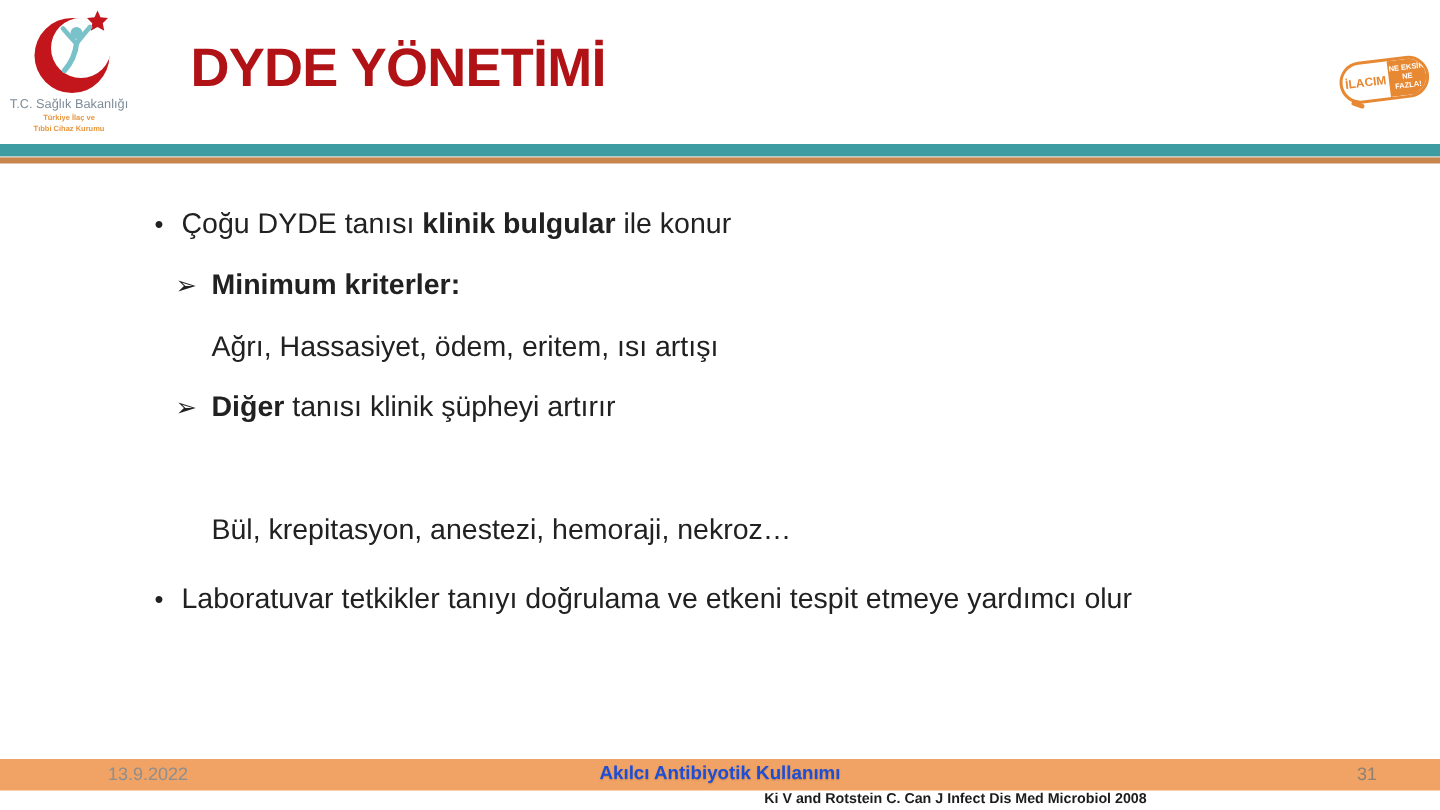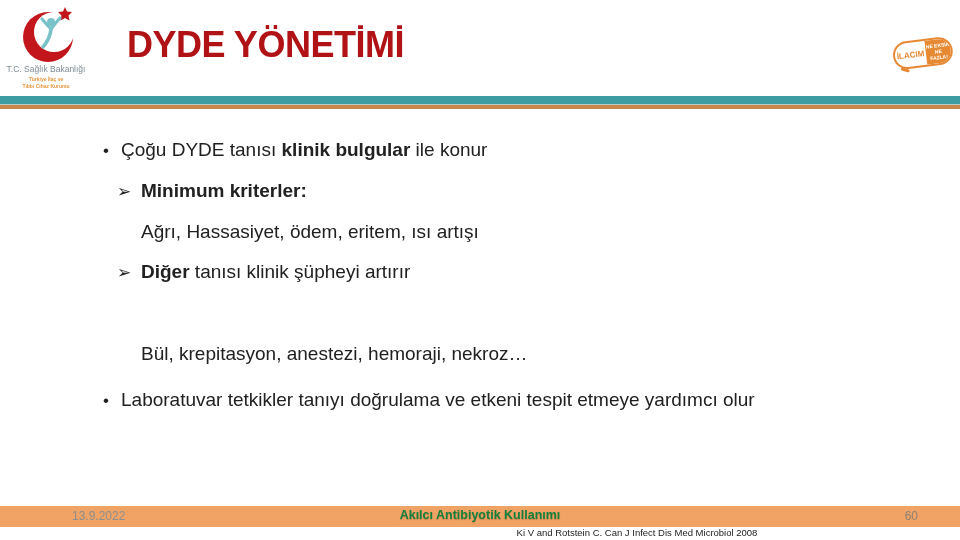--- a/index.html
+++ b/index.html
@@ -30,23 +30,23 @@
   .l1{left:88px;margin-left:15px;}
   .l1 .glyph{width:18px;font-size:17px;}
   .l2{left:117px;}
   .l2 .glyph{width:24px;font-size:17px;}
   .l3{left:141px;}
   .b{font-weight:bold;}
 
   
   .footer-bar{position:absolute;left:0;top:506px;width:960px;height:21px;background:#F0A365;}
   .footer-date{position:absolute;left:72px;top:509px;font-size:12px;color:#8e8e8e;}
-  .footer-center{position:absolute;left:0;top:508px;width:960px;text-align:center;font-size:12.5px;font-weight:bold;color:#15803d;text-shadow:0 1px 1px rgba(120,70,20,0.35);}
+  .footer-center{position:absolute;left:0;top:508px;width:960px;text-align:center;font-size:12.5px;font-weight:bold;color:#1d4ed8;text-shadow:0 1px 1px rgba(120,70,20,0.35);}
   .footer-page{position:absolute;right:42px;top:509px;font-size:12px;color:#8f8070;}
-  .citation{position:absolute;left:637px;top:527px;transform:translateX(-50%);font-size:9.5px;font-weight:normal;color:#1c1c1c;white-space:nowrap;}
+  .citation{position:absolute;left:637px;top:527px;transform:translateX(-50%);font-size:9.5px;font-weight:bold;color:#1c1c1c;white-space:nowrap;}
 
   
   .logo-name{position:absolute;left:0;top:58px;width:80px;text-align:center;font-size:8.5px;color:#7E8C99;white-space:nowrap;}
   .logo-sub{position:absolute;left:0;width:80px;text-align:center;font-size:5px;color:#E8973F;font-weight:bold;white-space:nowrap;}
   .logo-sub1{top:70px;}
   .logo-sub2{top:77px;}
 </style>
 </head>
 <body>
 
@@ -105,16 +105,16 @@
     <span>Bül, krepitasyon, anestezi, hemoraji, nekroz…</span><span class="b"></span><span></span>
   </div>
 
   <div class="line l1" style="top:388px">
     <span class="glyph">•</span><span>Laboratuvar tetkikler tanıyı doğrulama ve etkeni tespit etmeye yardımcı olur</span><span class="b"></span><span></span>
   </div>
 
   <div class="footer-bar"></div>
   <div class="footer-date">13.9.2022</div>
   <div class="footer-center">Akılcı Antibiyotik Kullanımı</div>
-  <div class="footer-page">60</div>
+  <div class="footer-page">31</div>
   <div class="citation">Ki V and Rotstein C. Can J Infect Dis Med Microbiol 2008</div>
 
 </div>
 
 </body></html>

